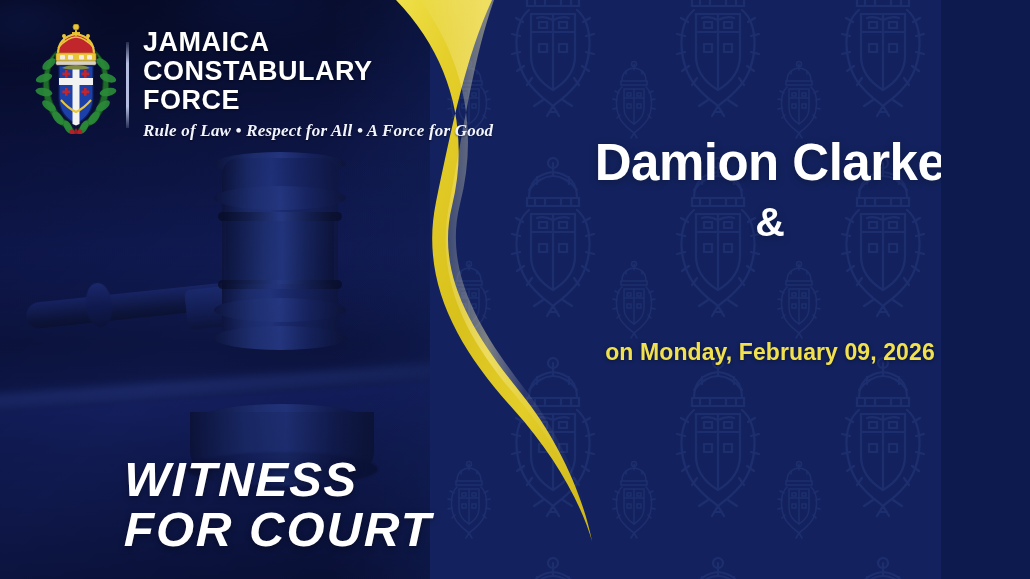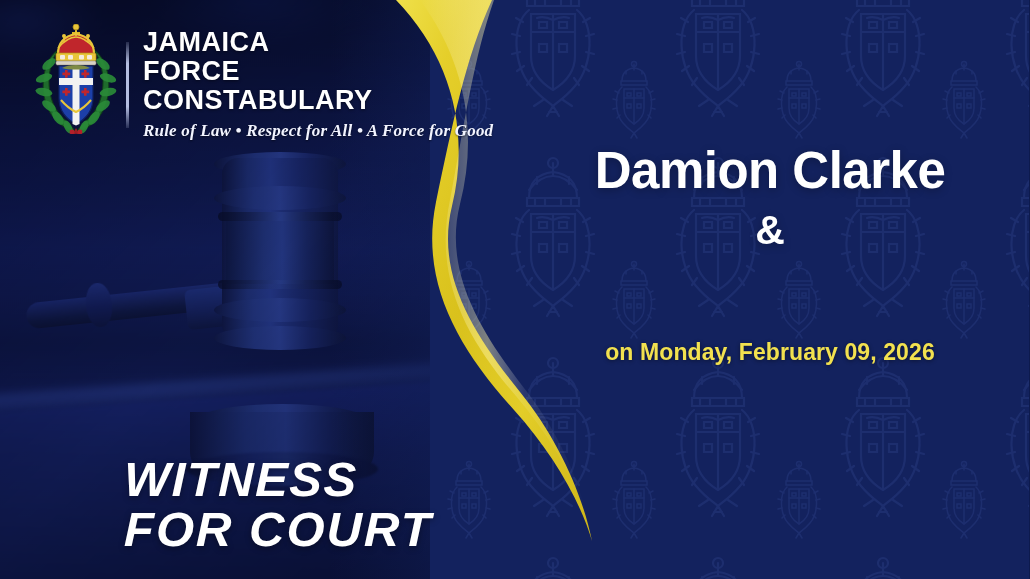--- a/index.html
+++ b/index.html
@@ -5,21 +5,21 @@
   * { margin:0; padding:0; box-sizing:border-box; }
   html,body{ background:#0d1a4d; }
   body{
     font-family:"Liberation Sans", sans-serif;
     width:1030px; height:579px; overflow:hidden;
   }
 
   
   #poster{
     position:relative;
-    width:1029px; height:579px;
+    width:941px; height:579px;
     overflow:hidden;
     background:#a21caf;
   }
 
   
   .photo-layer{
     position:absolute; left:0; top:0; width:620px; height:579px;
     overflow:hidden;
     background:
       linear-gradient(180deg,#17255f 0%,#1a2a6b 32%,#22337e 55%,#1b2a6c 72%,#141f55 100%);
@@ -161,21 +161,20 @@
   .witness-line.l2{ letter-spacing:2px; }
 
   
   .names-block{
     position:absolute; left:520px; top:132px; width:500px; text-align:center;
   }
   .name-line{
     color:#ffffff; font-weight:bold; font-size:51px; line-height:62px;
     letter-spacing:-.5px; white-space:nowrap;
     text-shadow:0 2px 8px rgba(0,0,0,.28);
-    margin-top:8px;
   }
   .amp-line{
     color:#ffffff; font-weight:bold; font-size:41px; line-height:56px;
     text-shadow:0 2px 8px rgba(0,0,0,.28);
   }
   .notice-block{
     position:absolute; left:520px; top:338px; width:500px; text-align:center;
   }
   .notice-line{
     color:#f2e14f; font-weight:bold; font-size:23px; line-height:29px;
@@ -403,22 +402,22 @@
         <path d="M28 44 C34 40 50 40 56 44 C50 46 34 46 28 44 Z" fill="#7e8a45"></path>
 
         <path d="M27 76 C32 82 38 86 42 88 C46 86 52 82 57 76" fill="none" stroke="#e8c53a" stroke-width="2"></path>
       </svg>
     </div>
 
     <div class="logo-divider"></div>
 
     <div class="logo-words">
       <div class="wline">JAMAICA</div>
+      <div class="wline">CONSTABULARY</div>
       <div class="wline">FORCE</div>
-      <div class="wline">CONSTABULARY</div>
       <div class="logo-tagline">Rule of Law • Respect for All • A Force for Good</div>
     </div>
   </div>
 
   <div class="witness-block">
     <div class="witness-line l1">WITNESS</div>
     <div class="witness-line l2">FOR COURT</div>
   </div>
 
   <div class="names-block">

